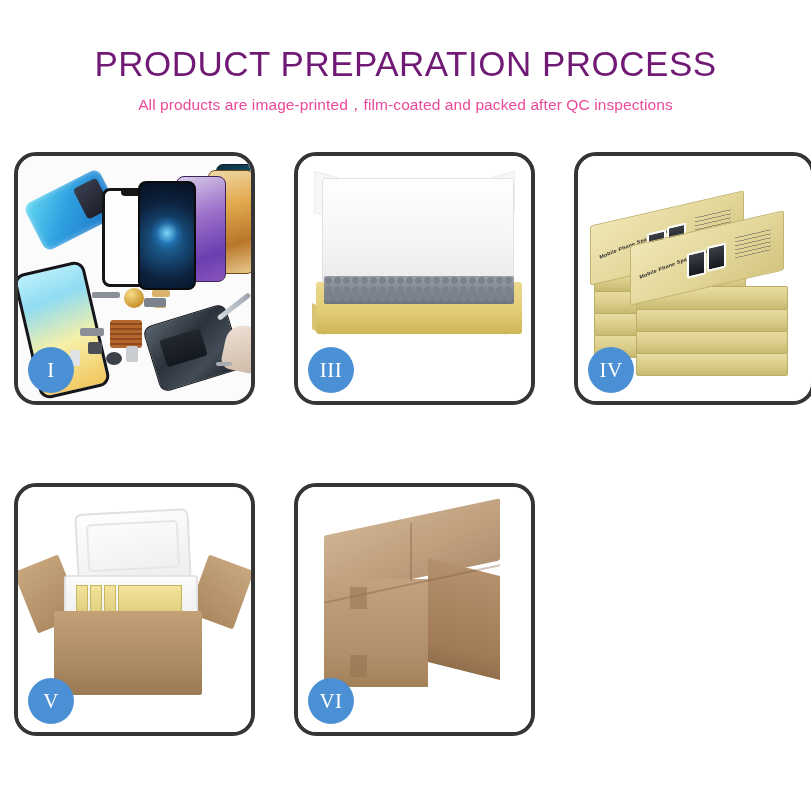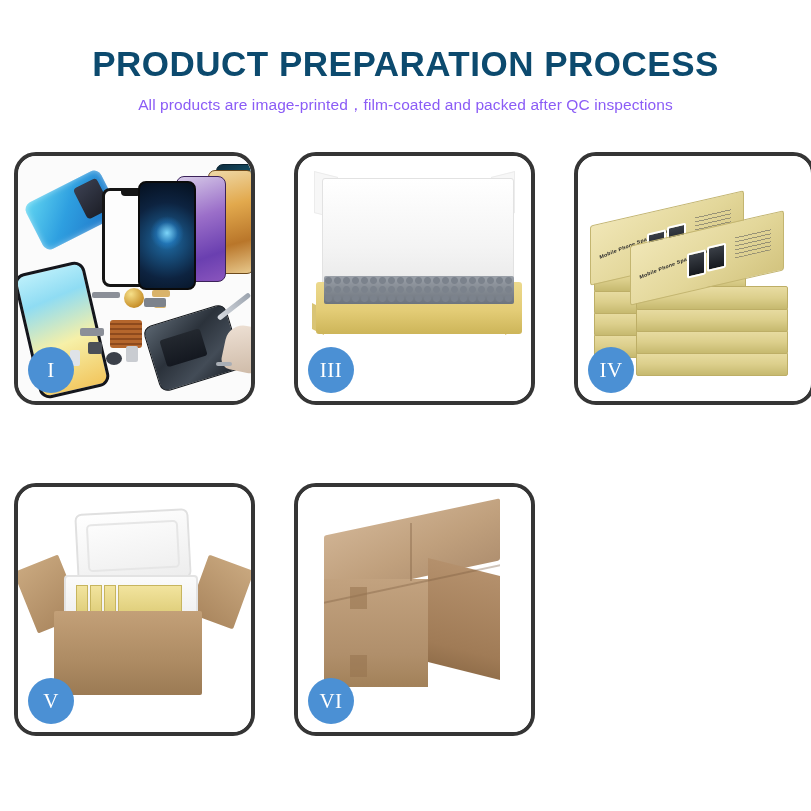--- a/index.html
+++ b/index.html
@@ -23,29 +23,29 @@
   }
 
   
   .header {
     padding-top: 44px;
     text-align: center;
   }
   .title {
     font-size: 35px;
     letter-spacing: 0.5px;
-    color: #0c4a6e;
-    font-weight: 700;
+    color: #701a75;
+    font-weight: 400;
     line-height: 1.12;
     margin: 0;
     white-space: nowrap;
   }
   .subtitle {
     font-size: 15.5px;
-    color: #8b5cf6;
+    color: #ec4899;
     font-weight: 400;
     margin: 12px 0 0 0;
     letter-spacing: 0.1px;
     white-space: nowrap;
   }
 
   
   .grid {
     position: absolute;
     left: 14px;

